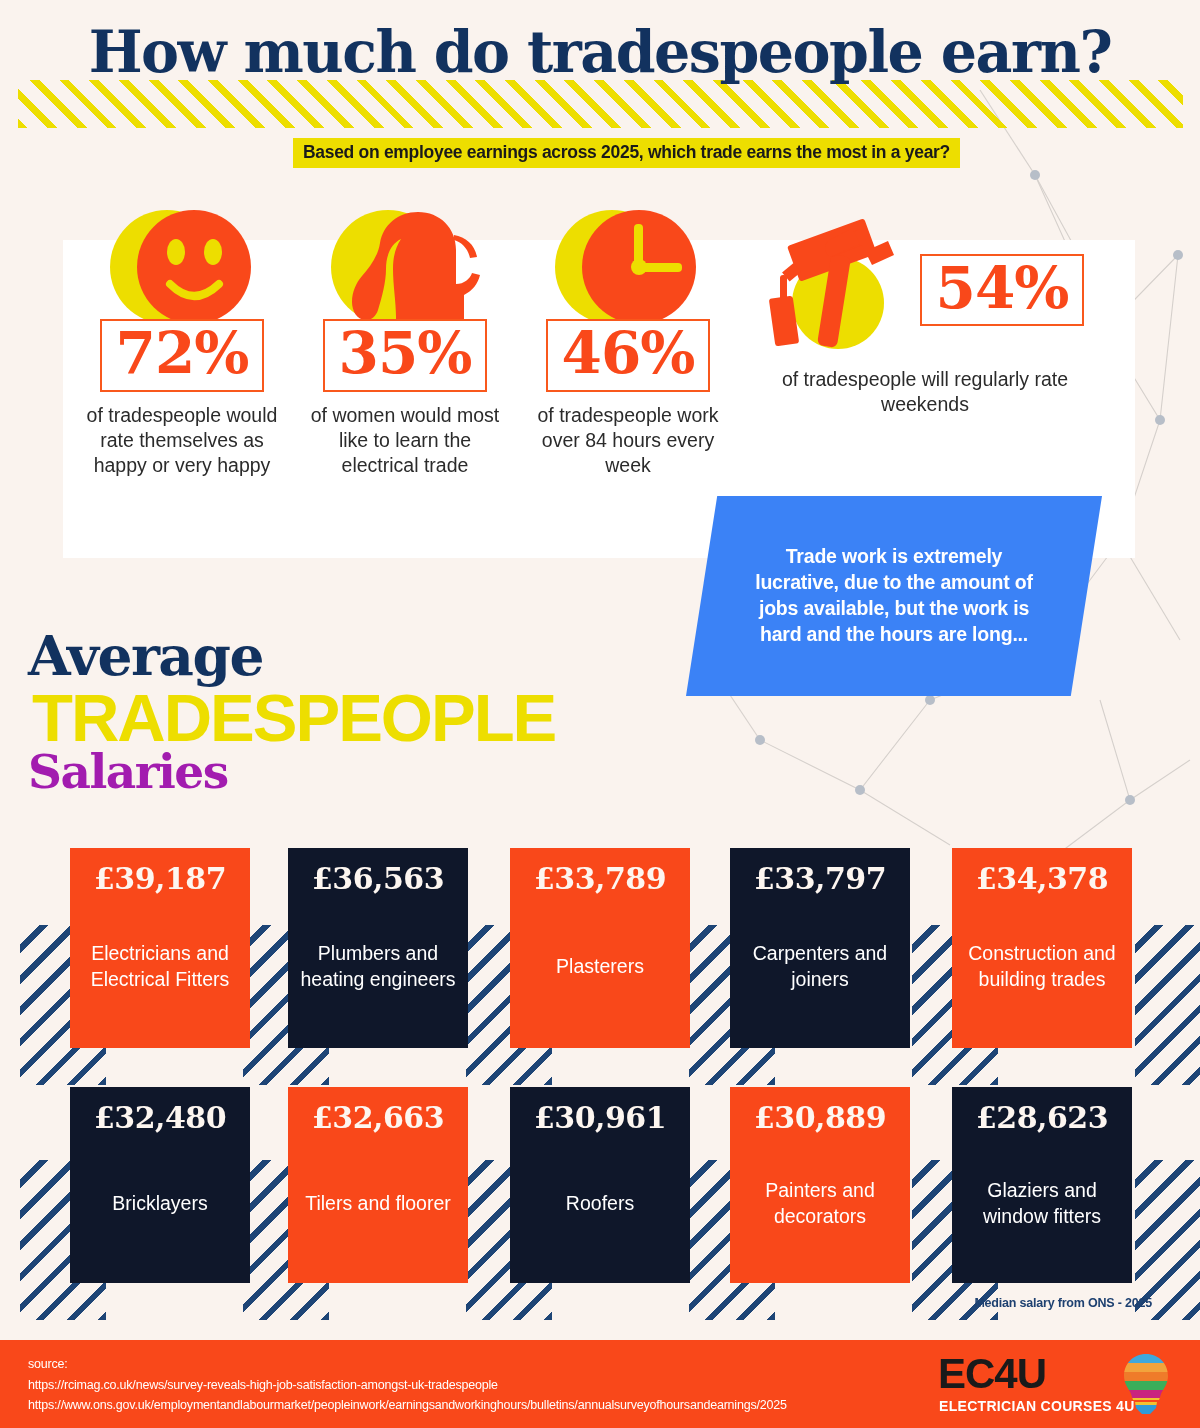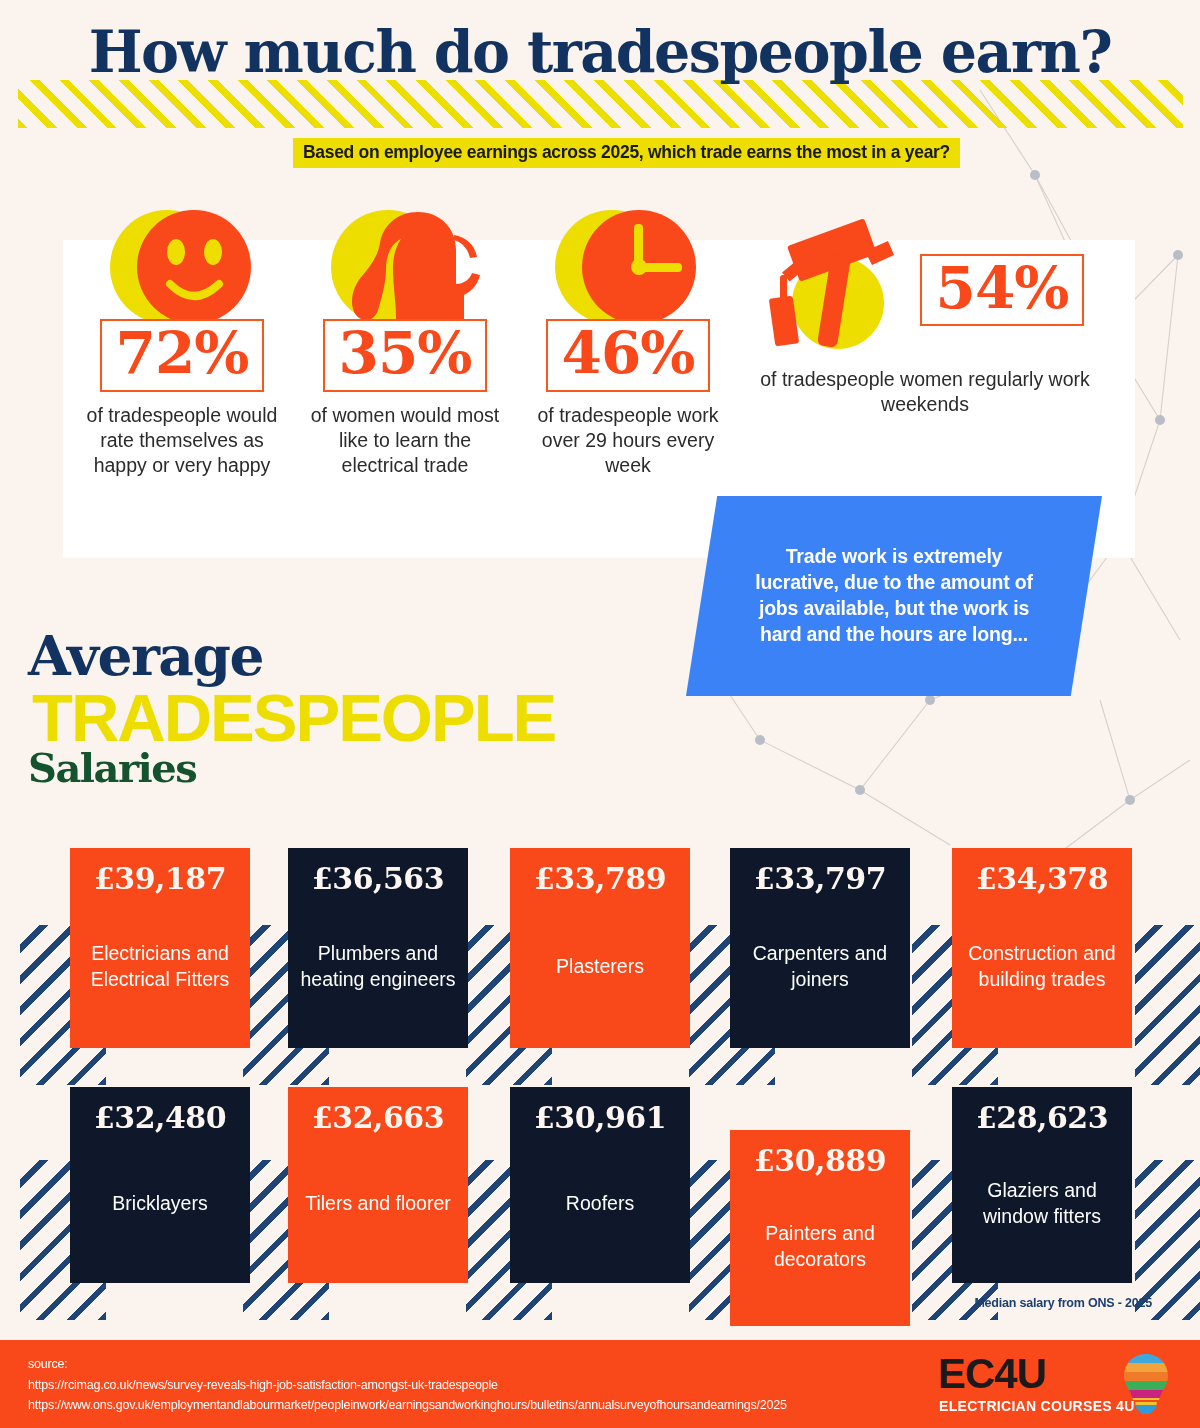--- a/index.html
+++ b/index.html
@@ -187,22 +187,22 @@
     left: 4px; top: 56px;
     font-family: "Liberation Sans", sans-serif;
     font-weight: bold;
     font-size: 67px;
     color: #edde00;
     letter-spacing: -2px;
     z-index: 1;
   }
   .sh-sal {
     left: 0; top: 120px;
-    font-size: 40px;
-    color: #14532d;
+    font-size: 47px;
+    color: #a21caf;
     z-index: 2;
   }
 
   
   .cards-zone { position: absolute; left: 0; top: 0; width: 1200px; height: 1428px; z-index: 3; }
 
   .stripe-block {
     position: absolute;
     width: 86px;
     height: 160px;
@@ -393,21 +393,21 @@
         <circle cx="83" cy="57" r="57" fill="#edde00"></circle>
         <circle cx="110" cy="57" r="57" fill="#f9481a"></circle>
         <rect x="105" y="14" width="9" height="47" rx="4" fill="#edde00"></rect>
         <rect x="108" y="53" width="45" height="9" rx="4" fill="#edde00"></rect>
         <circle cx="110" cy="57" r="8" fill="#edde00"></circle>
       </svg>
     </div>
     <div class="pct-box">
       <div class="pct">46%</div>
     </div>
-    <div class="stat-desc">of tradespeople work over 29 hours every week</div>
+    <div class="stat-desc">of tradespeople work over 84 hours every week</div>
   </div>
 
   <div class="stat s4">
     <div class="row4">
       <div>
         <svg width="150" height="150" viewBox="0 0 150 150">
           <circle cx="72" cy="90" r="46" fill="#edde00"></circle>
           <g fill="#f9481a">
             <rect x="25" y="18" width="82" height="38" rx="3" transform="rotate(-20 66 37)"></rect>
             <path d="M30,52 l-14,5 l4,11 l14,-5 z" transform="rotate(-20 23 58)"></path>
@@ -416,21 +416,21 @@
             <rect x="58" y="42" width="20" height="92" rx="6" transform="rotate(9 68 88)"></rect>
             <path d="M60,30 l34,-14 l10,20 l18,-8 l6,14 l-22,10 l-10,-20 l-30,12 z"></path>
             <path d="M62,28 c-4,4 -4,12 2,16 l30,-13 l-8,-16 z"></path>
           </g>
         </svg>
       </div>
       <div class="pct-box">
         <div class="pct">54%</div>
       </div>
     </div>
-    <div class="stat-desc">of tradespeople women regularly work weekends</div>
+    <div class="stat-desc">of tradespeople will regularly rate weekends</div>
   </div>
 
   <div class="quote">
     <div class="quote-text">Trade work is extremely lucrative, due to the amount of jobs available, but the work is hard and the hours are long...</div>
   </div>
 
   <div class="sec-head">
     <div class="sh-line sh-avg">Average</div>
     <div class="sh-line sh-trades">TRADESPEOPLE</div>
     <div class="sh-line sh-sal">Salaries</div>
@@ -478,21 +478,21 @@
       <div class="card-label">Bricklayers</div>
     </div>
     <div class="card orange" style="left:288px; top:1087px; height:196px;">
       <div class="card-amount">£32,663</div>
       <div class="card-label">Tilers and floorer</div>
     </div>
     <div class="card navy" style="left:510px; top:1087px; height:196px;">
       <div class="card-amount">£30,961</div>
       <div class="card-label">Roofers</div>
     </div>
-    <div class="card orange" style="left:730px; top:1130px; height:196px;">
+    <div class="card orange" style="left:730px; top:1087px; height:196px;">
       <div class="card-amount">£30,889</div>
       <div class="card-label">Painters and decorators</div>
     </div>
     <div class="card navy" style="left:952px; top:1087px; height:196px;">
       <div class="card-amount">£28,623</div>
       <div class="card-label">Glaziers and window fitters</div>
     </div>
   </div>
 
   <div class="note">Median salary from ONS - 2025</div>

